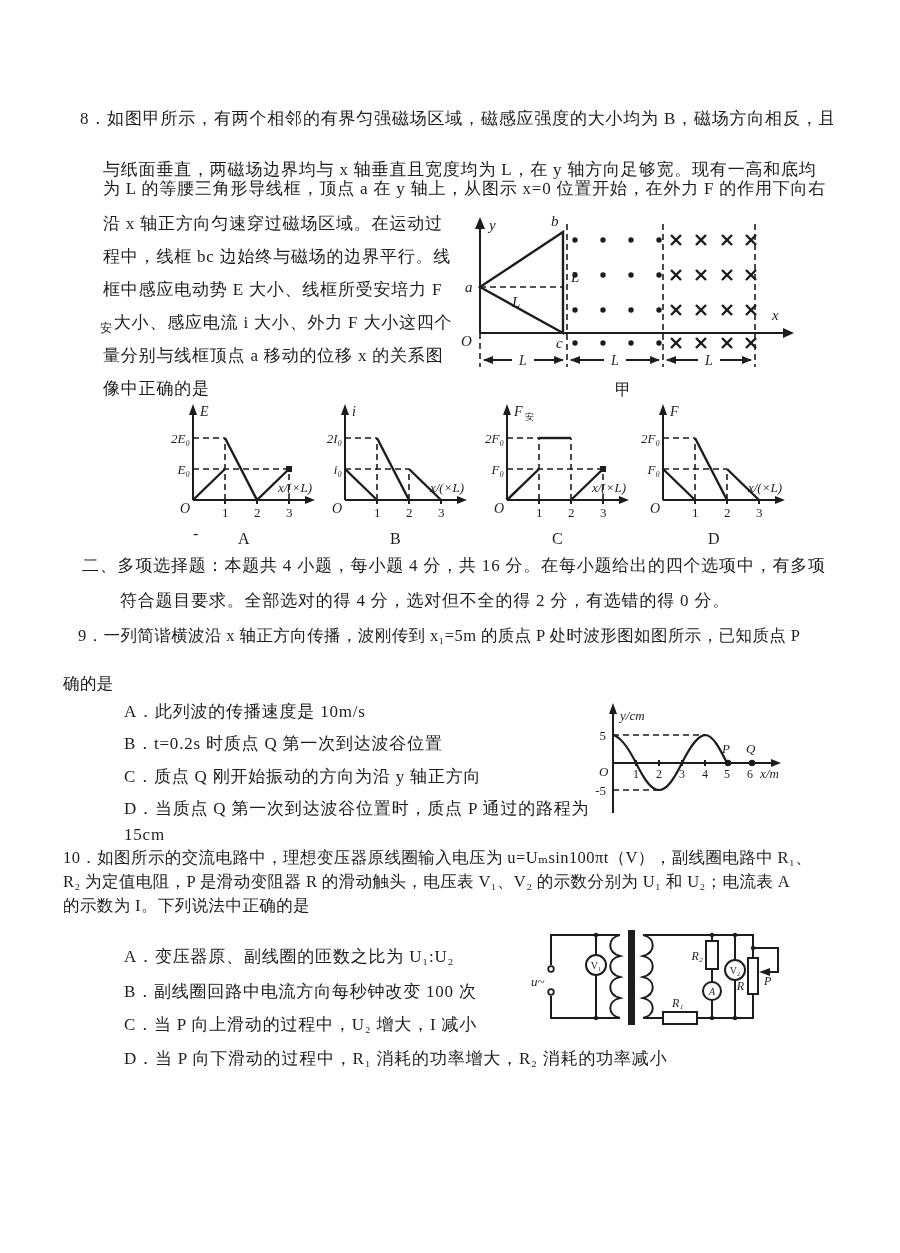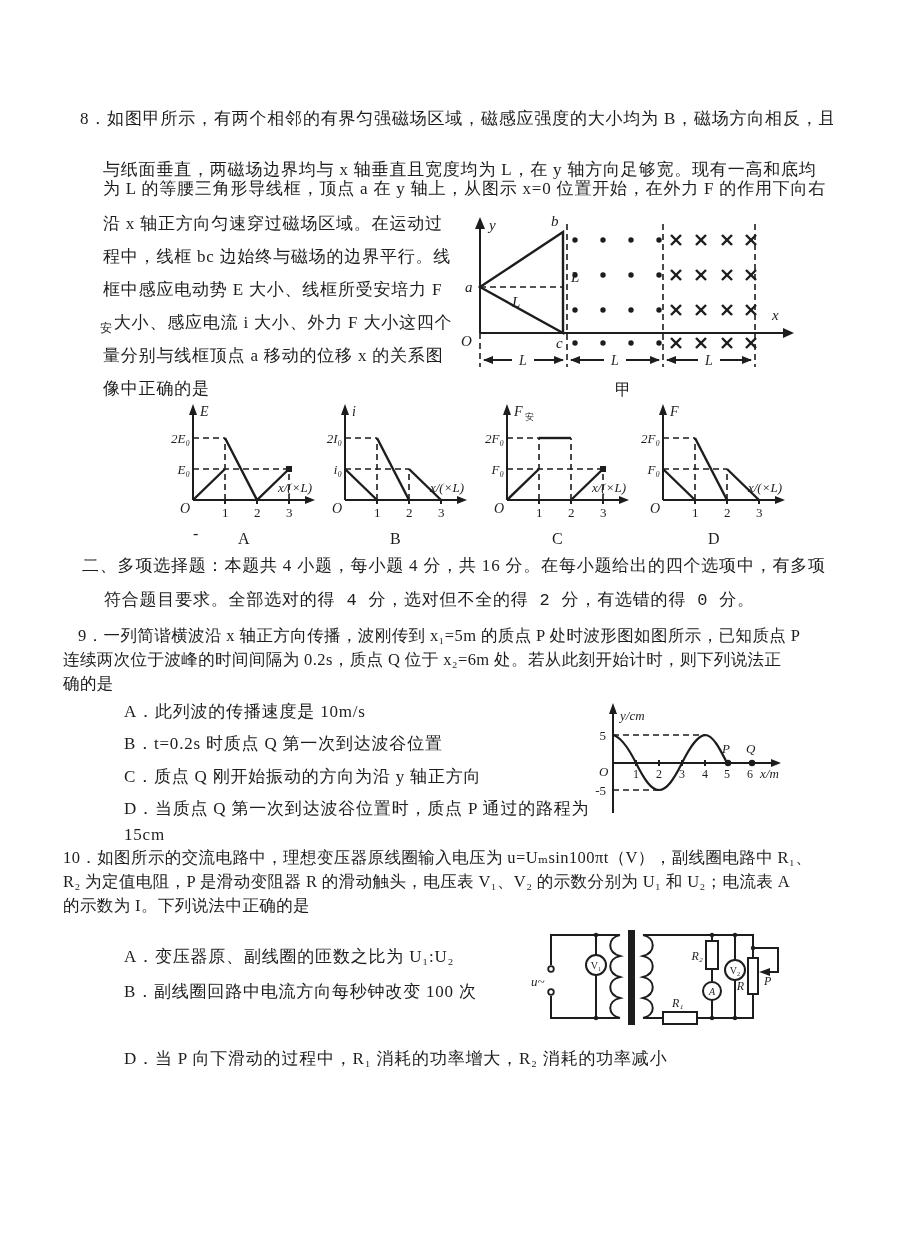--- a/index.html
+++ b/index.html
@@ -230,24 +230,23 @@
     <text x="42" y="74" font-size="13" text-anchor="end" class="it">F₀</text>
     <text x="32" y="113" font-size="14" class="it">O</text>
     <text x="74" y="117" font-size="13">1</text>
     <text x="106" y="117" font-size="13">2</text>
     <text x="138" y="117" font-size="13">3</text>
     <text x="164" y="92" font-size="13" text-anchor="end" class="it">x/(×L)</text>
     <text x="90" y="144" font-size="16">D</text>
   </svg>
 
   <div class="line" style="left:82px;top:557px;">二、多项选择题：本题共 4 小题，每小题 4 分，共 16 分。在每小题给出的四个选项中，有多项</div>
-  <div class="line" style="left:104px;top:592px;font-family:Liberation Mono, monospace;">符合题目要求。全部选对的得 4 分，选对但不全的得 2 分，有选错的得 0 分。</div>
+  <div class="line" style="left:120px;top:592px;">符合题目要求。全部选对的得 4 分，选对但不全的得 2 分，有选错的得 0 分。</div>
 
   <div class="line tight" style="left:78px;top:628px;">9．一列简谐横波沿 x 轴正方向传播，波刚传到 x₁=5m 的质点 P 处时波形图如图所示，已知质点 P</div>
-  <div class="line tight" style="left:63px;top:652px;">连续两次位于波峰的时间间隔为 0.2s，质点 Q 位于 x₂=6m 处。若从此刻开始计时，则下列说法正</div>
   <div class="line tight" style="left:63px;top:676px;">确的是</div>
   <div class="line" style="left:124px;top:703px;">A．此列波的传播速度是 10m/s</div>
   <div class="line" style="left:124px;top:735px;">B．t=0.2s 时质点 Q 第一次到达波谷位置</div>
   <div class="line" style="left:124px;top:800px;">D．当质点 Q 第一次到达波谷位置时，质点 P 通过的路程为</div>
   <div class="line" style="left:124px;top:768px;">C．质点 Q 刚开始振动的方向为沿 y 轴正方向</div>
   <div class="line" style="left:124px;top:826px;">15cm</div>
 
   <svg width="220" height="125" viewBox="0 0 220 125" style="left:572px;top:695px;">
     <line class="axis" x1="41" y1="118" x2="41" y2="14"></line>
       <polygon class="arrow" points="41,8 37,19 45,19"></polygon>
@@ -275,20 +274,21 @@
     <circle cx="180" cy="68" r="3.2" class="arrow"></circle>
     <text x="150" y="58" font-size="13" class="it">P</text>
     <text x="174" y="58" font-size="13" class="it">Q</text>
   </svg>
 
   <div class="line tight" style="left:63px;top:850px;">10．如图所示的交流电路中，理想变压器原线圈输入电压为 u=Uₘsin100πt（V），副线圈电路中 R₁、</div>
   <div class="line tight" style="left:63px;top:874px;">R₂ 为定值电阻，P 是滑动变阻器 R 的滑动触头，电压表 V₁、V₂ 的示数分别为 U₁ 和 U₂；电流表 A</div>
   <div class="line tight" style="left:63px;top:898px;">的示数为 I。下列说法中正确的是</div>
   <div class="line" style="left:124px;top:948px;">A．变压器原、副线圈的匝数之比为 U₁:U₂</div>
   <div class="line" style="left:124px;top:983px;">B．副线圈回路中电流方向每秒钟改变 100 次</div>
+  <div class="line" style="left:124px;top:1016px;">C．当 P 向上滑动的过程中，U₂ 增大，I 减小</div>
   <div class="line" style="left:124px;top:1050px;">D．当 P 向下滑动的过程中，R₁ 消耗的功率增大，R₂ 消耗的功率减小</div>
 
   <svg width="265" height="118" viewBox="0 0 265 118" style="left:528px;top:918px;">
 
     <polyline class="wire" points="23,47 23,17 92,17"></polyline>
     <polyline class="wire" points="23,78 23,100 92,100"></polyline>
     <circle cx="23" cy="51" r="2.8" fill="#fff" stroke="#1d1d1d" stroke-width="1.8"></circle>
     <circle cx="23" cy="74" r="2.8" fill="#fff" stroke="#1d1d1d" stroke-width="1.8"></circle>
     <text x="3" y="68" font-size="13" class="it">u~</text>
 

